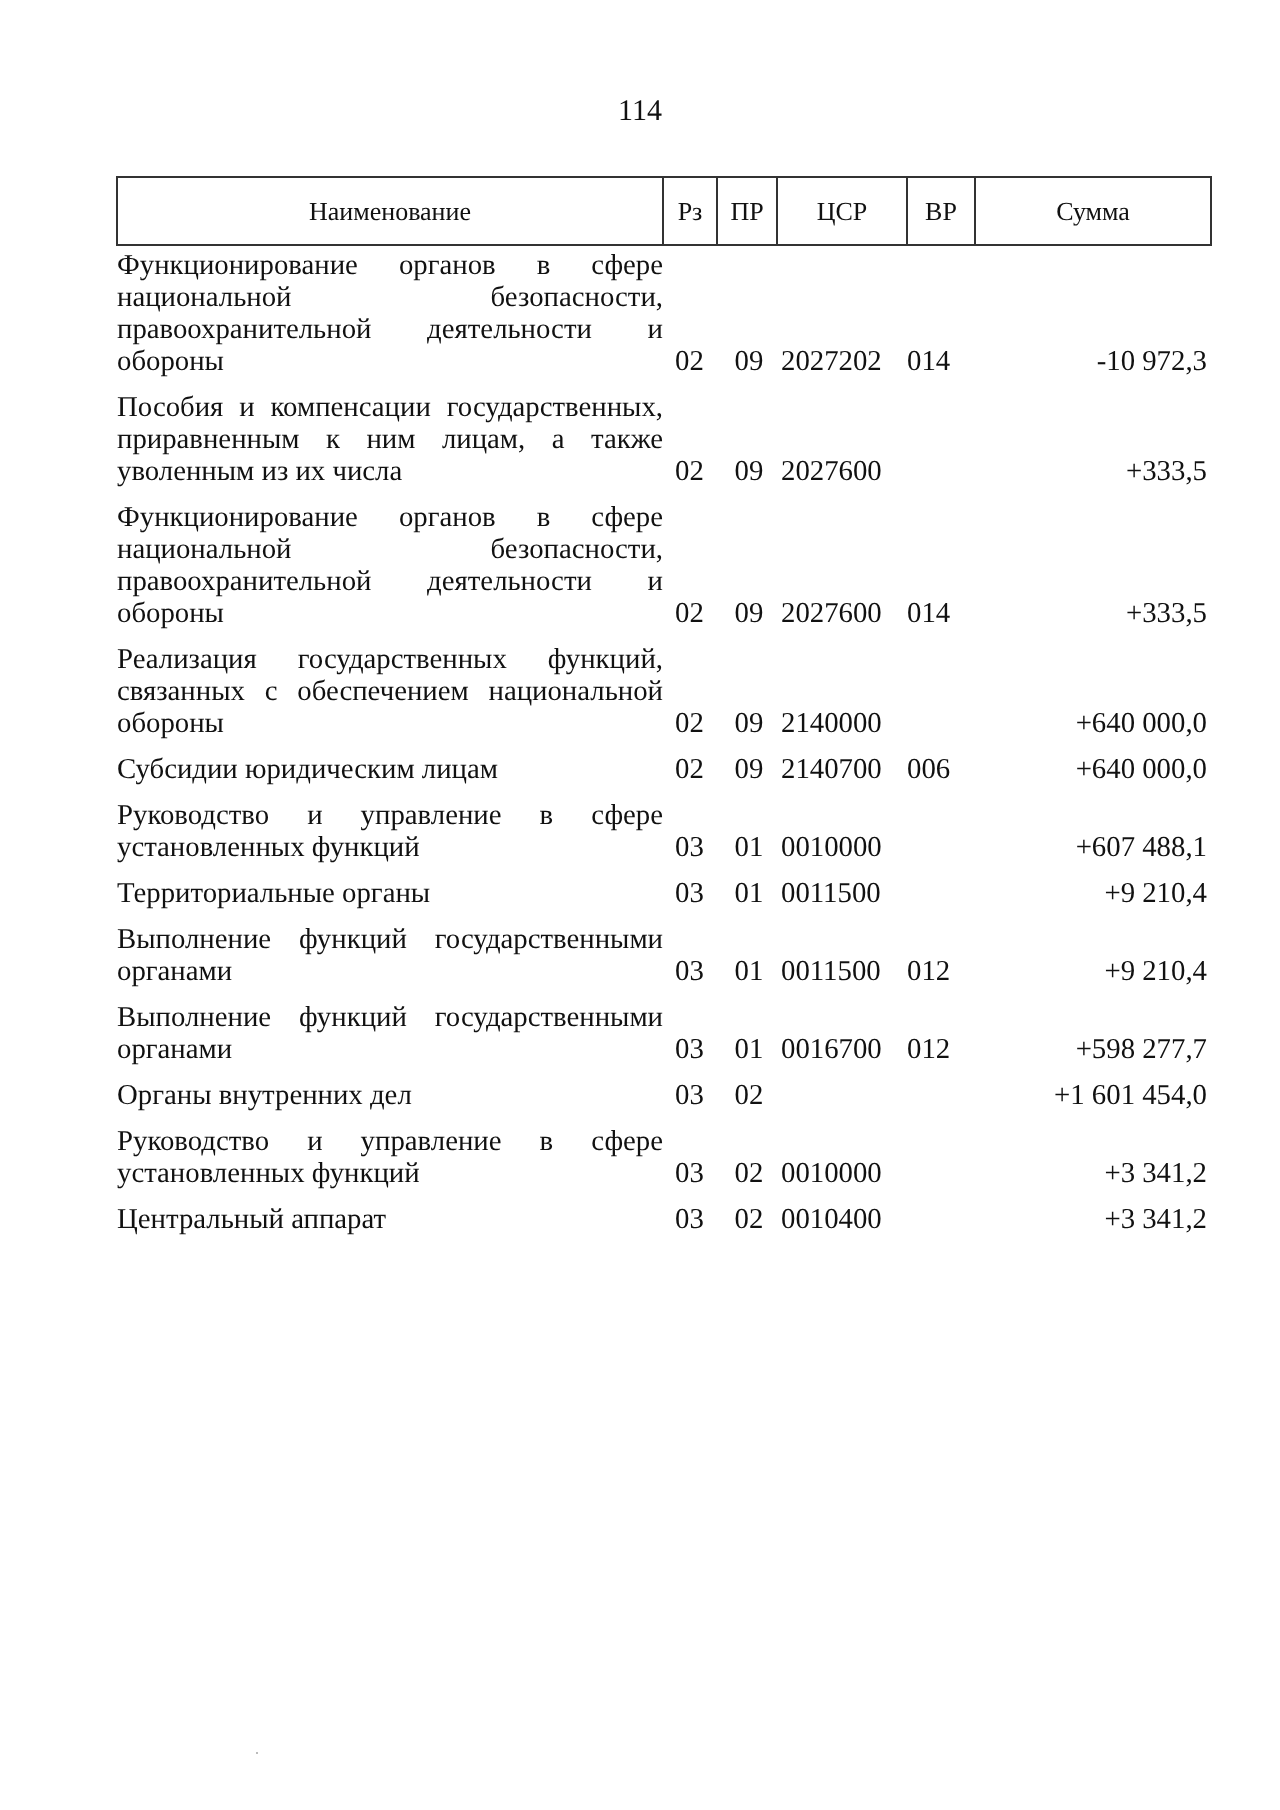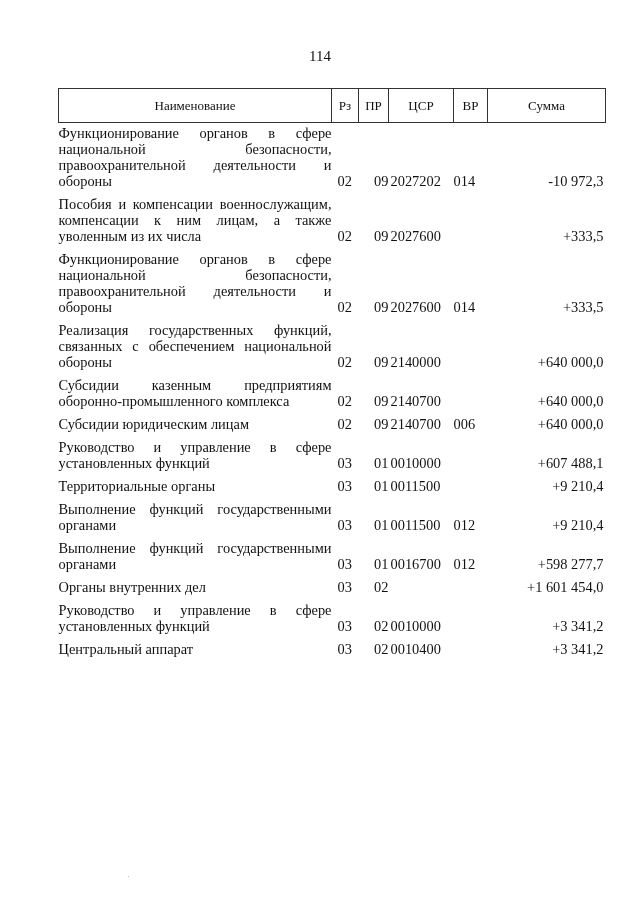--- a/index.html
+++ b/index.html
@@ -26,21 +26,21 @@
     font-weight: normal; border: 1px solid #333; height: 33px;
     text-align: center; vertical-align: middle; padding: 0; font-size: 13px;
   }
   .budget-table tbody td {
     padding: 0; vertical-align: bottom;
   }
   .budget-table tbody tr td { padding-bottom: 7px; }
   .budget-table tbody tr:first-child td { padding-top: 2px; }
   td.name { text-align: justify; text-align-last: left; padding-right: 0 !important; }
   td.rz { text-align: left; padding-left: 6px !important; }
-  td.pr { text-align: right; padding-left: 2px !important; }
+  td.pr { text-align: center; padding-left: 2px !important; }
   td.csr { text-align: left; padding-left: 2px !important; }
   td.vr { text-align: left; padding-left: 0 !important; margin-left: 32px; }
   td.sum { text-align: right; padding-right: 2px !important; }
   tr.bold td { font-weight: bold; }
   .scan-dot { position: absolute; left: 128px; top: 876px; width: 1px; height: 1px; background: #bbb; }
 </style>
 </head>
 <body>
 
 <div class="page-number">114</div>
@@ -67,48 +67,40 @@
   <tbody id="table-body">
       <tr>
         <td class="name">Функционирование органов в сфере национальной безопасности, правоохранительной деятельности и обороны</td>
         <td class="rz">02</td>
         <td class="pr">09</td>
         <td class="csr">2027202</td>
         <td class="vr">014</td>
         <td class="sum">-10 972,3</td>
       </tr>
       <tr>
-        <td class="name">Пособия и компенсации военнослужащим, компенсации к ним лицам, а также уволенным из их числа</td>
+        <td class="name">Пособия и компенсации государственных, приравненным к ним лицам, а также уволенным из их числа</td>
         <td class="rz">02</td>
         <td class="pr">09</td>
         <td class="csr">2027600</td>
         <td class="vr"></td>
         <td class="sum">+333,5</td>
       </tr>
       <tr>
         <td class="name">Функционирование органов в сфере национальной безопасности, правоохранительной деятельности и обороны</td>
         <td class="rz">02</td>
         <td class="pr">09</td>
         <td class="csr">2027600</td>
         <td class="vr">014</td>
         <td class="sum">+333,5</td>
       </tr>
       <tr>
         <td class="name">Реализация государственных функций, связанных с обеспечением национальной обороны</td>
         <td class="rz">02</td>
         <td class="pr">09</td>
         <td class="csr">2140000</td>
-        <td class="vr"></td>
-        <td class="sum">+640 000,0</td>
-      </tr>
-      <tr>
-        <td class="name">Субсидии казенным предприятиям оборонно-промышленного комплекса</td>
-        <td class="rz">02</td>
-        <td class="pr">09</td>
-        <td class="csr">2140700</td>
         <td class="vr"></td>
         <td class="sum">+640 000,0</td>
       </tr>
       <tr>
         <td class="name">Субсидии юридическим лицам</td>
         <td class="rz">02</td>
         <td class="pr">09</td>
         <td class="csr">2140700</td>
         <td class="vr">006</td>
         <td class="sum">+640 000,0</td>

